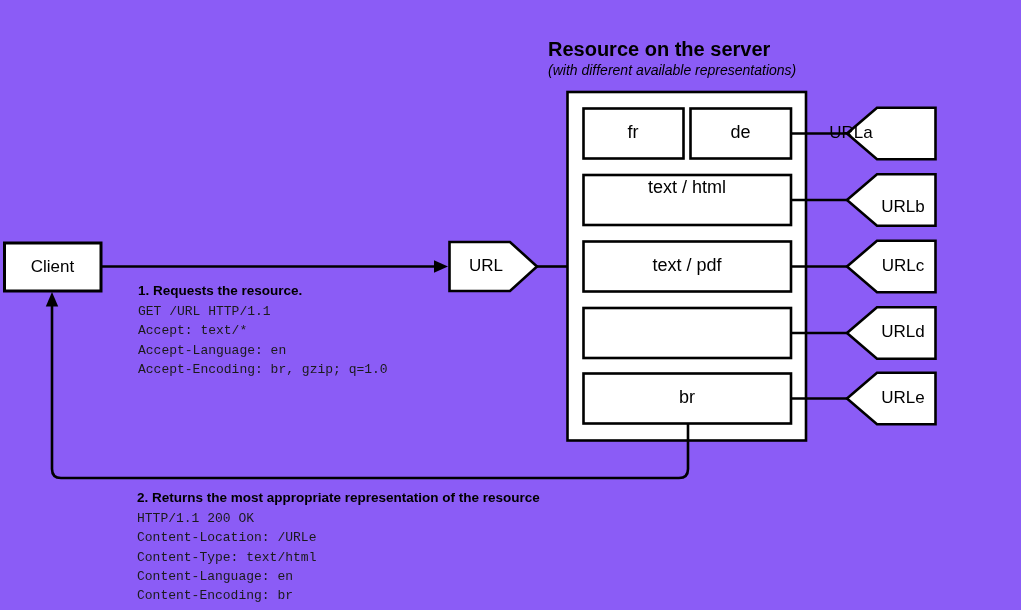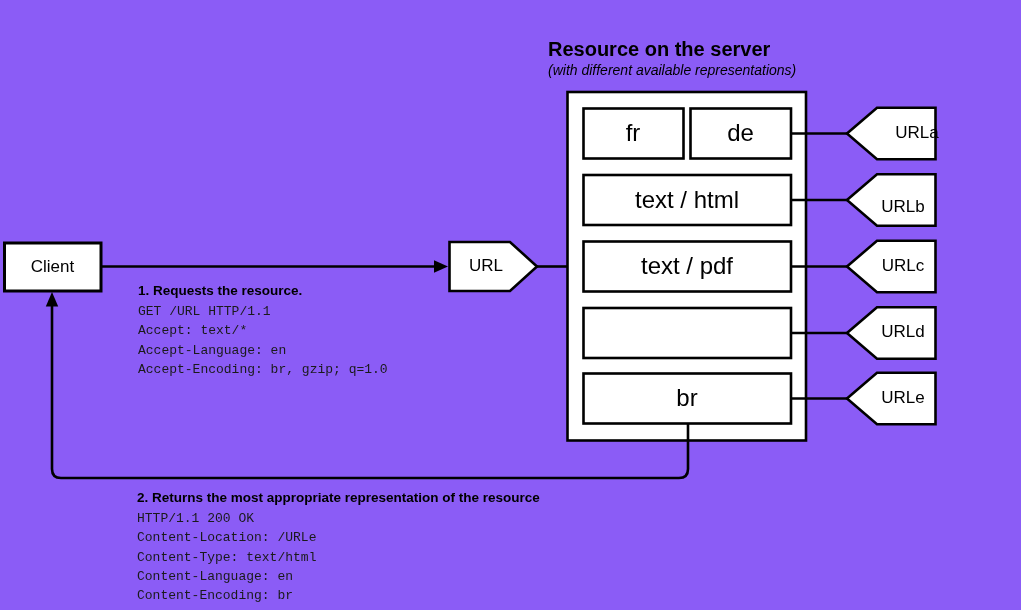--- a/index.html
+++ b/index.html
@@ -20,21 +20,21 @@
     position: absolute;
     left: 0;
     top: 0;
   }
   .label {
     position: absolute;
     display: flex;
     align-items: center;
     justify-content: center;
     text-align: center;
-    font-size: 24px;
+    font-size: 18px;
     line-height: 1.1;
     color: #000000;
     white-space: nowrap;
   }
   .title-block {
     position: absolute;
     left: 548px;
     top: 37px;
     width: 420px;
   }
@@ -111,25 +111,25 @@
   <div class="title-block">
     <div class="title-main">Resource on the server</div>
     <div class="title-sub">(with different available representations)</div>
   </div>
 
   <div class="label" style="left:4px; top:243px; width:97px; height:48px; font-size:17px;text-align:right;">Client</div>
   <div class="label" style="left:449px; top:242px; width:74px; height:49px; font-size:17px;">URL</div>
 
   <div class="label" style="left:583px; top:108px; width:100px; height:50px;">fr</div>
   <div class="label" style="left:690px; top:108px; width:101px; height:50px;">de</div>
-  <div class="label" style="left:583px; top:175px; width:208px; height:50px;border-radius:24px;">text / html</div>
+  <div class="label" style="left:583px; top:163px; width:208px; height:50px;border-radius:24px;">text / html</div>
   <div class="label" style="left:583px; top:241px; width:208px; height:50px;">text / pdf</div>
   <div class="label" style="left:583px; top:373px; width:208px; height:50px;">br</div>
 
-  <div class="label" style="left:884px; top:108px; width:66px; height:51px; font-size:17px;">URLa</div>
+  <div class="label" style="left:818px; top:108px; width:66px; height:51px; font-size:17px;">URLa</div>
   <div class="label" style="left:870px; top:182px; width:66px; height:51px; font-size:17px;">URLb</div>
   <div class="label" style="left:870px; top:241px; width:66px; height:51px; font-size:17px;">URLc</div>
   <div class="label" style="left:870px; top:307px; width:66px; height:51px; font-size:17px;">URLd</div>
   <div class="label" style="left:870px; top:373px; width:66px; height:51px; font-size:17px;text-align:right;">URLe</div>
 
   <div class="annotation" id="request-block">
     <div class="ann-heading">1. Requests the resource.</div>
     <div class="mono-line">GET /URL HTTP/1.1</div>
     <div class="mono-line">Accept: text/*</div>
     <div class="mono-line">Accept-Language: en</div>

